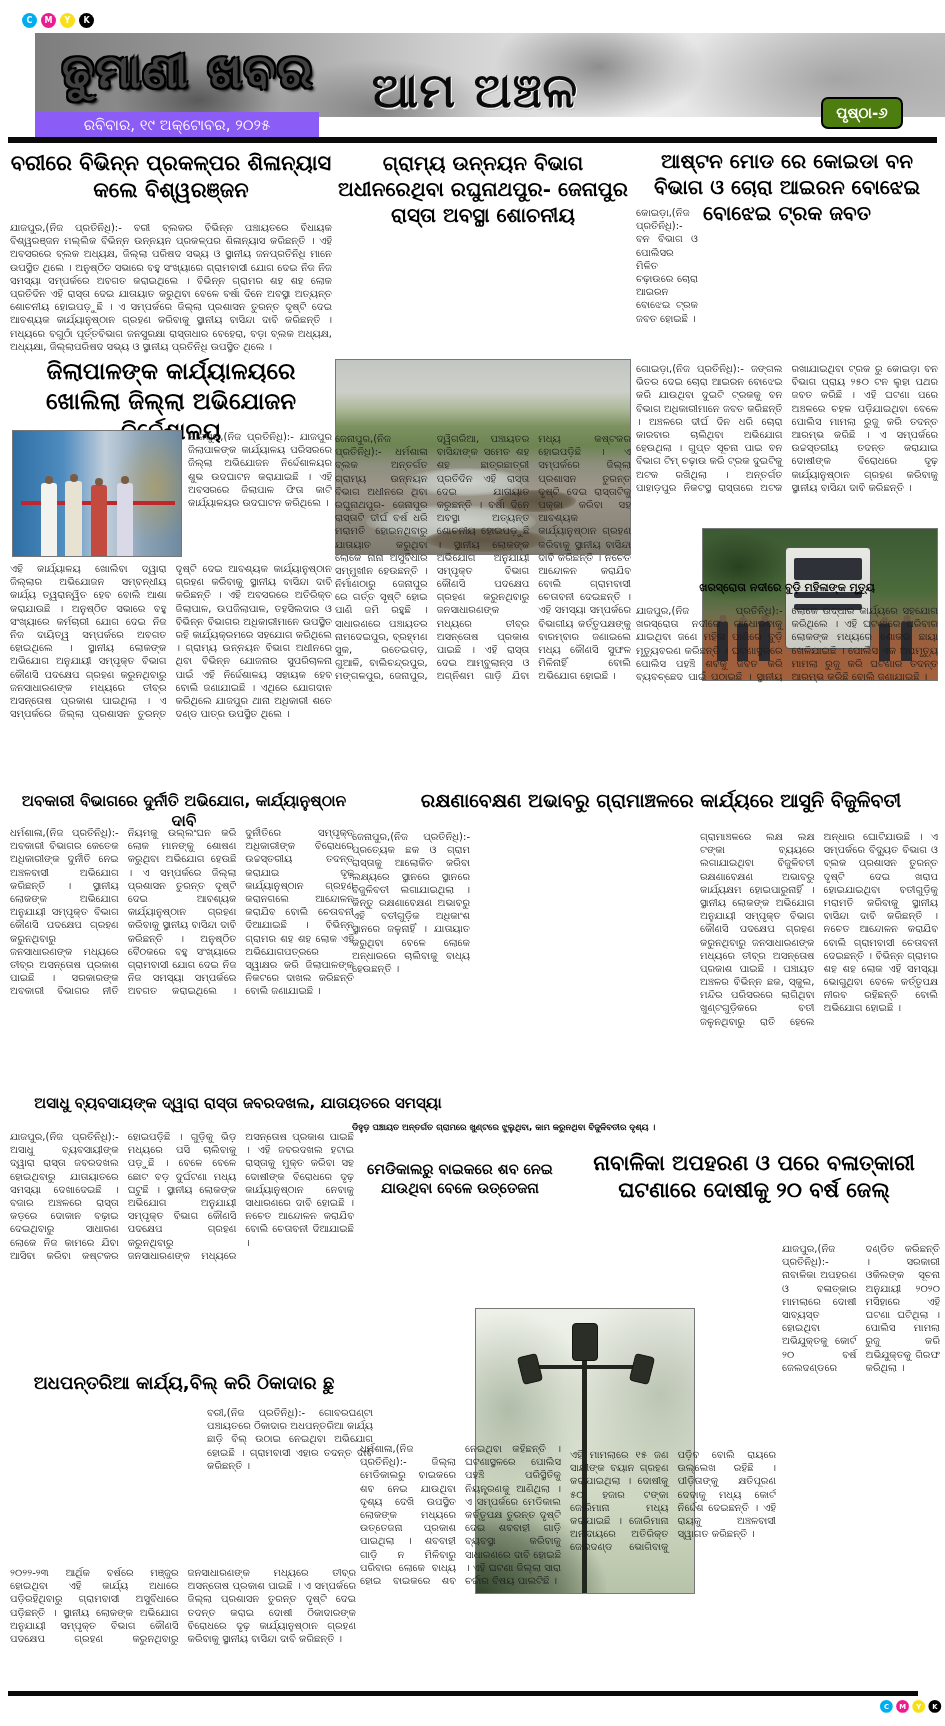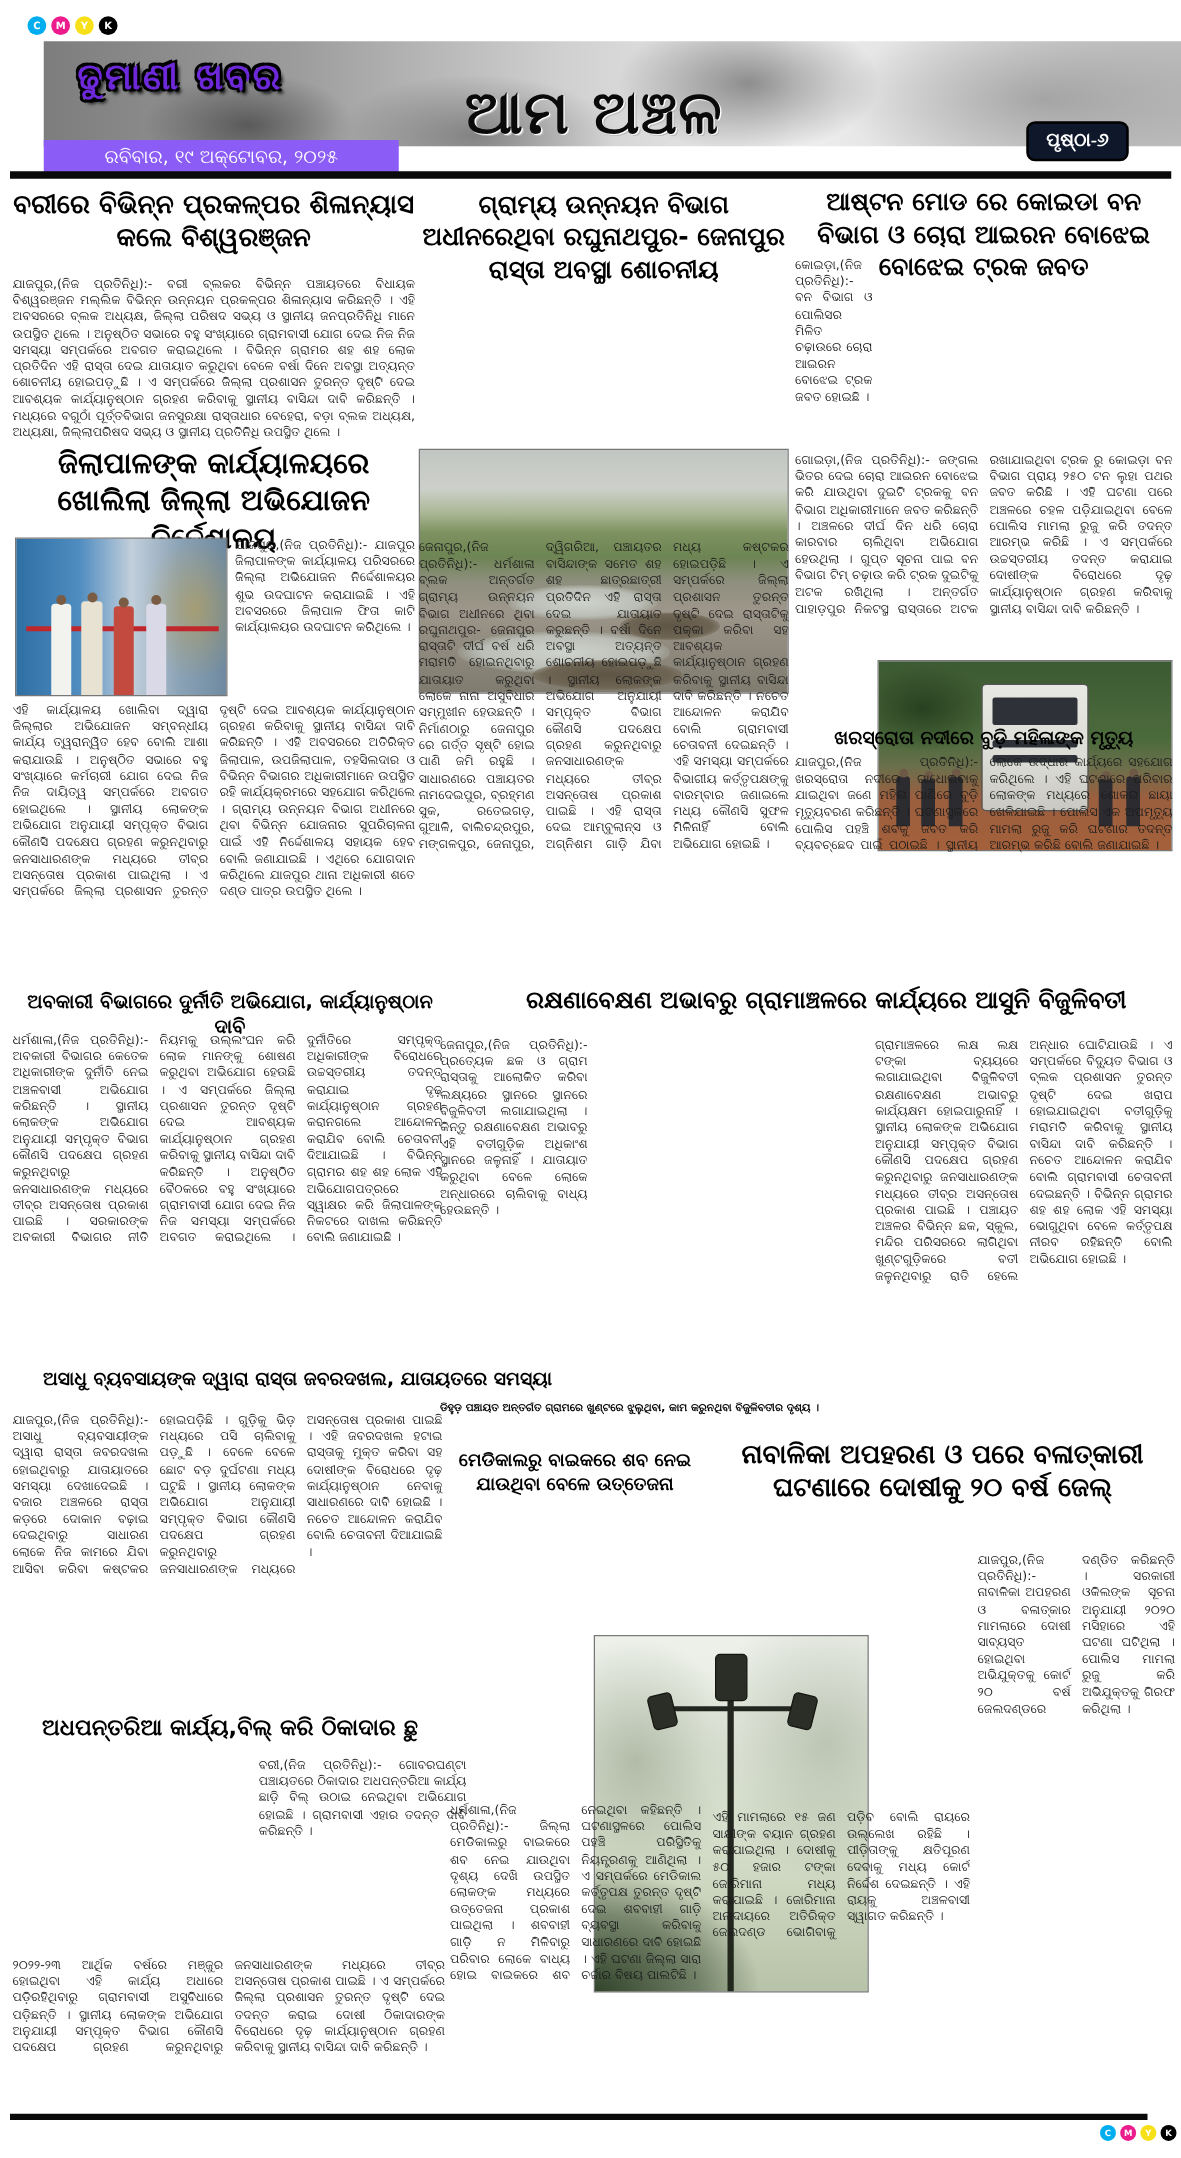--- a/index.html
+++ b/index.html
@@ -16,31 +16,31 @@
   
   .mast-photo{
     background:
       radial-gradient(ellipse 120px 60px at 18% 80%, rgba(40,40,40,.55), rgba(40,40,40,0) 70%),
       radial-gradient(ellipse 160px 70px at 38% 90%, rgba(70,70,70,.5), rgba(70,70,70,0) 70%),
       radial-gradient(ellipse 150px 80px at 62% 40%, rgba(30,30,30,.45), rgba(30,30,30,0) 70%),
       radial-gradient(ellipse 220px 90px at 88% 55%, rgba(120,120,120,.5), rgba(120,120,120,0) 75%),
       linear-gradient(90deg,#7d7d7d 0%,#9c9c9c 22%,#cfcfcf 45%,#efefef 66%,#d8d8d8 84%,#bfbfbf 100%);
   }
   .logo-text{
-    font-weight:bold;font-size:29px;color:#6d28d9;letter-spacing:2px;white-space:nowrap;
+    font-weight:bold;font-size:46px;color:#404040;letter-spacing:2px;white-space:nowrap;
     text-shadow:2px 2px 0 #000,-2px -2px 0 #000,2px -2px 0 #000,-2px 2px 0 #000,3px 3px 3px #000;
   }
   .section-title{
     font-weight:bold;font-size:48px;color:#0a0a0a;text-align:center;letter-spacing:1px;white-space:nowrap;
     text-shadow:1px 1px 0 #fff,2px 2px 0 #bbb;
   }
   .date-band{background:#8b5cf6;color:#fff;display:flex;align-items:center;justify-content:center;
     font-size:15px;font-weight:normal;white-space:nowrap;}
-  .page-badge{background:#0f172a;color:#fff;border-radius:7px;display:flex;align-items:center;justify-content:center;
-    font-size:15px;font-weight:bold;border:2px solid #000;font-family:Liberation Serif, serif;}
+  .page-badge{background:#4d7c0f;color:#fff;border-radius:7px;display:flex;align-items:center;justify-content:center;
+    font-size:15px;font-weight:bold;border:2px solid #000;}
   .rule{background:#0a0a0a;}
   
   .headline{font-weight:bold;color:#000;text-align:center;line-height:1.3;}
   .subhead{font-weight:bold;color:#000;text-align:center;line-height:1.25;}
   .bodytext{font-size:10px;line-height:1.32;text-align:justify;color:#1c1c1c;overflow:hidden;}
   .cols2{column-count:2;column-gap:9px;}
   .cols3{column-count:3;column-gap:9px;}
   .caption{font-size:8.5px;line-height:1.3;color:#000;font-weight:bold;text-align:justify;overflow:hidden;}
   .photo{border:1px solid #777;overflow:hidden;position:relative;}
   .ph-child{position:absolute;}
@@ -124,21 +124,21 @@
     <div class="ph-child truck-glass" style="left:8px;top:44px;width:68px;height:6px;"></div>
     <div class="ph-child truck-glass" style="left:8px;top:56px;width:68px;height:6px;"></div>
   </div>
   <div class="ph-child figure" style="left:14px;top:92px;width:11px;height:40px;"></div>
   <div class="ph-child figure" style="left:34px;top:94px;width:11px;height:38px;"></div>
   <div class="ph-child figure" style="left:56px;top:92px;width:11px;height:40px;"></div>
   <div class="ph-child figure" style="left:176px;top:94px;width:11px;height:38px;"></div>
   <div class="ph-child figure" style="left:198px;top:92px;width:11px;height:40px;"></div>
 </div>
 <div class="abs bodytext cols2" style="left:636px;top:362px;width:302px;height:216px;">ଗୋଇଡ଼ା,(ନିଜ ପ୍ରତିନିଧି):- ଜଙ୍ଗଲ ଭିତର ଦେଇ ଚୋରା ଆଇରନ ବୋଝେଇ କରି ଯାଉଥିବା ଦୁଇଟି ଟ୍ରକକୁ ବନ ବିଭାଗ ଅଧିକାରୀମାନେ ଜବତ କରିଛନ୍ତି । ଅଞ୍ଚଳରେ ଦୀର୍ଘ ଦିନ ଧରି ଚୋରା କାରବାର ଚାଲିଥିବା ଅଭିଯୋଗ ହେଉଥିଲା । ଗୁପ୍ତ ସୂଚନା ପାଇ ବନ ବିଭାଗ ଟିମ୍ ଚଢ଼ାଉ କରି ଟ୍ରକ ଦୁଇଟିକୁ ଅଟକ ରଖିଥିଲା । ଅନ୍ତର୍ଗତ ପାହାଡ଼ପୁର ନିକଟସ୍ଥ ରାସ୍ତାରେ ଅଟକ ରଖାଯାଇଥିବା ଟ୍ରକ ରୁ କୋଇଡ଼ା ବନ ବିଭାଗ ପ୍ରାୟ ୨୫୦ ଟନ ଲୁହା ପଥର ଜବତ କରିଛି । ଏହି ଘଟଣା ପରେ ଅଞ୍ଚଳରେ ଚହଳ ପଡ଼ିଯାଇଥିବା ବେଳେ ପୋଲିସ ମାମଲା ରୁଜୁ କରି ତଦନ୍ତ ଆରମ୍ଭ କରିଛି । ଏ ସମ୍ପର୍କରେ ଉଚ୍ଚସ୍ତରୀୟ ତଦନ୍ତ କରାଯାଇ ଦୋଷୀଙ୍କ ବିରୋଧରେ ଦୃଢ଼ କାର୍ଯ୍ୟାନୁଷ୍ଠାନ ଗ୍ରହଣ କରିବାକୁ ସ୍ଥାନୀୟ ବାସିନ୍ଦା ଦାବି କରିଛନ୍ତି ।</div>
-<div class="abs subhead" style="left:636px;top:581px;width:302px;font-size:15px;">ଖରସ୍ରୋତା ନଦୀରେ ବୁଡ଼ି ମହିଳାଙ୍କ ମୃତ୍ୟୁ</div>
+<div class="abs subhead" style="left:636px;top:581px;width:302px;font-size:11px;">ଖରସ୍ରୋତା ନଦୀରେ ବୁଡ଼ି ମହିଳାଙ୍କ ମୃତ୍ୟୁ</div>
 <div class="abs bodytext cols2" style="left:636px;top:604px;width:302px;height:182px;">ଯାଜପୁର,(ନିଜ ପ୍ରତିନିଧି):- ଖରସ୍ରୋତା ନଦୀରେ ଗାଧୋଇବାକୁ ଯାଇଥିବା ଜଣେ ମହିଳା ପାଣିରେ ବୁଡ଼ି ମୃତ୍ୟୁବରଣ କରିଛନ୍ତି । ଘଟଣାସ୍ଥଳରେ ପୋଲିସ ପହଞ୍ଚି ଶବକୁ ଜବତ କରି ବ୍ୟବଚ୍ଛେଦ ପାଇଁ ପଠାଇଛି । ସ୍ଥାନୀୟ ଲୋକେ ଉଦ୍ଧାର କାର୍ଯ୍ୟରେ ସହଯୋଗ କରିଥିଲେ । ଏହି ଘଟଣାରେ ପରିବାର ଲୋକଙ୍କ ମଧ୍ୟରେ ଶୋକର ଛାୟା ଖେଳିଯାଇଛି । ପୋଲିସ ଏକ ଅପମୃତ୍ୟୁ ମାମଲା ରୁଜୁ କରି ଘଟଣାର ତଦନ୍ତ ଆରମ୍ଭ କରିଛି ବୋଲି ଜଣାଯାଇଛି ।</div>
 
 <div class="abs headline" style="left:12px;top:791px;width:344px;font-size:15.5px;">ଅବକାରୀ ବିଭାଗରେ ଦୁର୍ନୀତି ଅଭିଯୋଗ, କାର୍ଯ୍ୟାନୁଷ୍ଠାନ ଦାବି</div>
 <div class="abs bodytext cols3" style="left:10px;top:826px;width:344px;height:262px;">ଧର୍ମଶାଳା,(ନିଜ ପ୍ରତିନିଧି):- ଅବକାରୀ ବିଭାଗର କେତେକ ଅଧିକାରୀଙ୍କ ଦୁର୍ନୀତି ନେଇ ଅଞ୍ଚଳବାସୀ ଅଭିଯୋଗ କରିଛନ୍ତି । ସ୍ଥାନୀୟ ଲୋକଙ୍କ ଅଭିଯୋଗ ଅନୁଯାୟୀ ସମ୍ପୃକ୍ତ ବିଭାଗ କୌଣସି ପଦକ୍ଷେପ ଗ୍ରହଣ କରୁନଥିବାରୁ ଜନସାଧାରଣଙ୍କ ମଧ୍ୟରେ ତୀବ୍ର ଅସନ୍ତୋଷ ପ୍ରକାଶ ପାଇଛି । ସରକାରଙ୍କ ଅବକାରୀ ବିଭାଗର ନୀତି ନିୟମକୁ ଉଲ୍ଲଂଘନ କରି ଲୋକ ମାନଙ୍କୁ ଶୋଷଣ କରୁଥିବା ଅଭିଯୋଗ ହେଉଛି । ଏ ସମ୍ପର୍କରେ ଜିଲ୍ଲା ପ୍ରଶାସନ ତୁରନ୍ତ ଦୃଷ୍ଟି ଦେଇ ଆବଶ୍ୟକ କାର୍ଯ୍ୟାନୁଷ୍ଠାନ ଗ୍ରହଣ କରିବାକୁ ସ୍ଥାନୀୟ ବାସିନ୍ଦା ଦାବି କରିଛନ୍ତି । ଅନୁଷ୍ଠିତ ବୈଠକରେ ବହୁ ସଂଖ୍ୟାରେ ଗ୍ରାମବାସୀ ଯୋଗ ଦେଇ ନିଜ ନିଜ ସମସ୍ୟା ସମ୍ପର୍କରେ ଅବଗତ କରାଇଥିଲେ । ଦୁର୍ନୀତିରେ ସମ୍ପୃକ୍ତ ଅଧିକାରୀଙ୍କ ବିରୋଧରେ ଉଚ୍ଚସ୍ତରୀୟ ତଦନ୍ତ କରାଯାଇ ଦୃଢ଼ କାର୍ଯ୍ୟାନୁଷ୍ଠାନ ଗ୍ରହଣ କରାନଗଲେ ଆନ୍ଦୋଳନ କରାଯିବ ବୋଲି ଚେତାବନୀ ଦିଆଯାଇଛି । ବିଭିନ୍ନ ଗ୍ରାମର ଶହ ଶହ ଲୋକ ଏହି ଅଭିଯୋଗପତ୍ରରେ ସ୍ୱାକ୍ଷର କରି ଜିଲାପାଳଙ୍କ ନିକଟରେ ଦାଖଲ କରିଛନ୍ତି ବୋଲି ଜଣାଯାଇଛି ।</div>
 
 <div class="abs headline" style="left:385px;top:788px;width:552px;font-size:19px;">ରକ୍ଷଣାବେକ୍ଷଣ ଅଭାବରୁ ଗ୍ରାମାଞ୍ଚଳରେ କାର୍ଯ୍ୟରେ ଆସୁନି ବିଜୁଳିବତୀ</div>
 <div class="abs bodytext" style="left:352px;top:830px;width:118px;height:288px;">ଜେନାପୁର,(ନିଜ ପ୍ରତିନିଧି):- ପ୍ରତ୍ୟେକ ଛକ ଓ ଗ୍ରାମ ରାସ୍ତାକୁ ଆଲୋକିତ କରିବା ଲକ୍ଷ୍ୟରେ ସ୍ଥାନରେ ସ୍ଥାନରେ ବିଜୁଳିବତୀ ଲଗାଯାଇଥିଲା । କିନ୍ତୁ ରକ୍ଷଣାବେକ୍ଷଣ ଅଭାବରୁ ଏହି ବତୀଗୁଡ଼ିକ ଅଧିକାଂଶ ସ୍ଥାନରେ ଜଳୁନାହିଁ । ଯାତାୟାତ କରୁଥିବା ବେଳେ ଲୋକେ ଅନ୍ଧାରରେ ଚାଲିବାକୁ ବାଧ୍ୟ ହେଉଛନ୍ତି ।</div>
 <div class="abs photo photo-lamp" style="left:475px;top:832px;width:220px;height:286px;">
   <div class="ph-child lamp-pole" style="left:106px;top:42px;width:5px;height:244px;"></div>
   <div class="ph-child lamp-arm" style="left:52px;top:56px;width:114px;height:4px;"></div>

